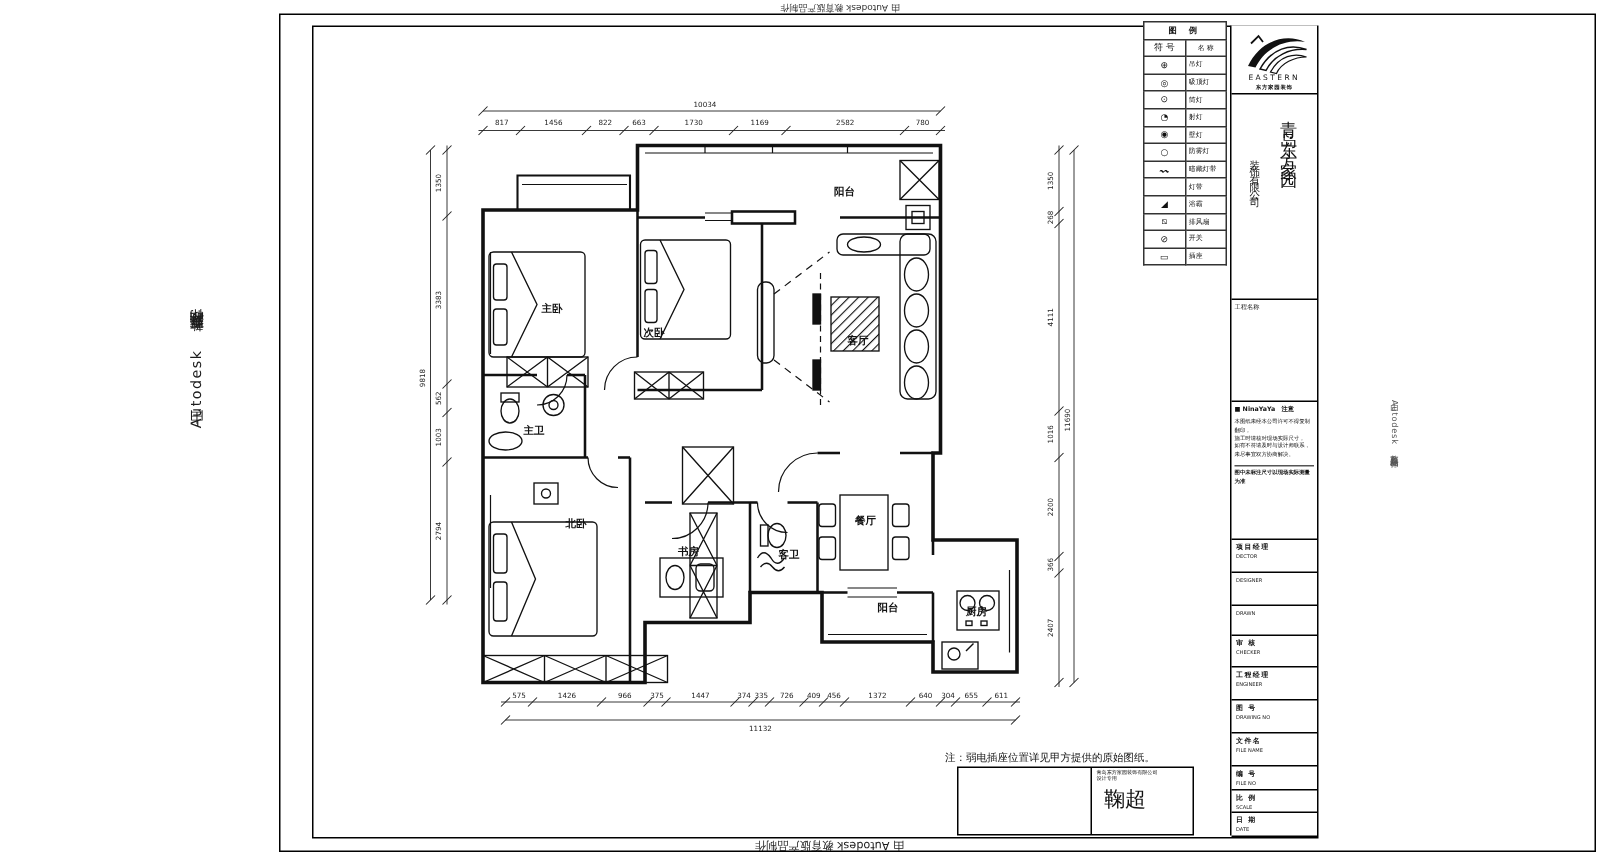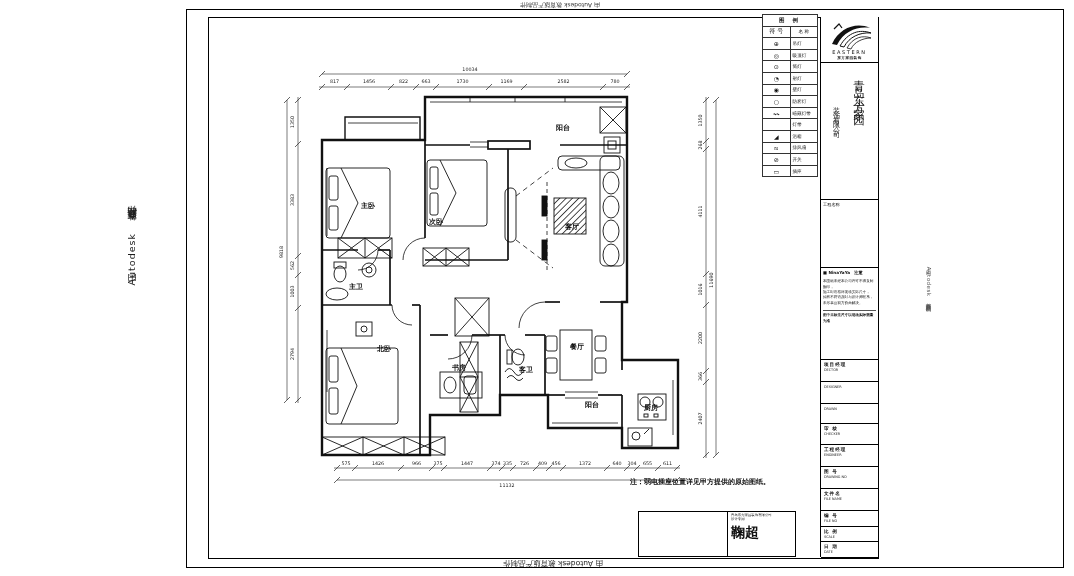--- a/index.html
+++ b/index.html
@@ -37,26 +37,26 @@
   .v-sub{position:absolute;left:10px;top:38px;writing-mode:vertical-rl;font-size:7px;
          font-family:"DejaVu Serif",serif;letter-spacing:5px;}
   .tb-project{height:68px;}
   .tb-label{font-size:4.2px;padding:2px 0 0 2px;}
   .tb-notice{height:92px;font-size:3.6px;line-height:1.5;padding:2px;}
   .notice-hd{font-size:4.2px;font-weight:bold;margin-bottom:3px;}
   .notice-ft{border-top:0.6px solid #555;margin-top:4px;padding-top:2px;font-weight:bold;}
   .tb-field .cn{display:block;font-size:4.6px;font-weight:bold;padding:2px 0 0 3px;letter-spacing:1px;}
   .tb-field .en{display:block;font-size:3.4px;padding:1px 0 0 3px;color:#222;}
   
-  .note{left:630px;top:477px;font-size:7px;font-weight:700;white-space:nowrap;}
+  .note{left:630px;top:500px;font-size:7px;font-weight:400;white-space:nowrap;}
   .namebox{left:638px;top:511px;width:156px;height:44px;border:1px solid #000;}
   .namebox .divider{position:absolute;left:88px;top:0;bottom:0;border-left:1px solid #000;}
   .nb-lines{position:absolute;left:92px;top:1px;font-size:3.4px;line-height:1.3;color:#111;}
-  .nb-sign{position:absolute;left:92px;top:12px;width:62px;font-size:14px;
-           font-family:"DejaVu Serif",serif;font-weight:bold;}
+  .nb-sign{position:absolute;left:80px;top:12px;width:62px;text-align:center;font-size:14px;
+           font-family:"DejaVu Serif",serif;font-weight:normal;}
 </style>
 </head>
 <body>
 
 <div>
 
   <div class="abs outer-frame"></div>
   <div class="abs inner-frame"></div>
 
   <span class="abs wm wm-left">由 Autodesk 教育版产品制作</span>

